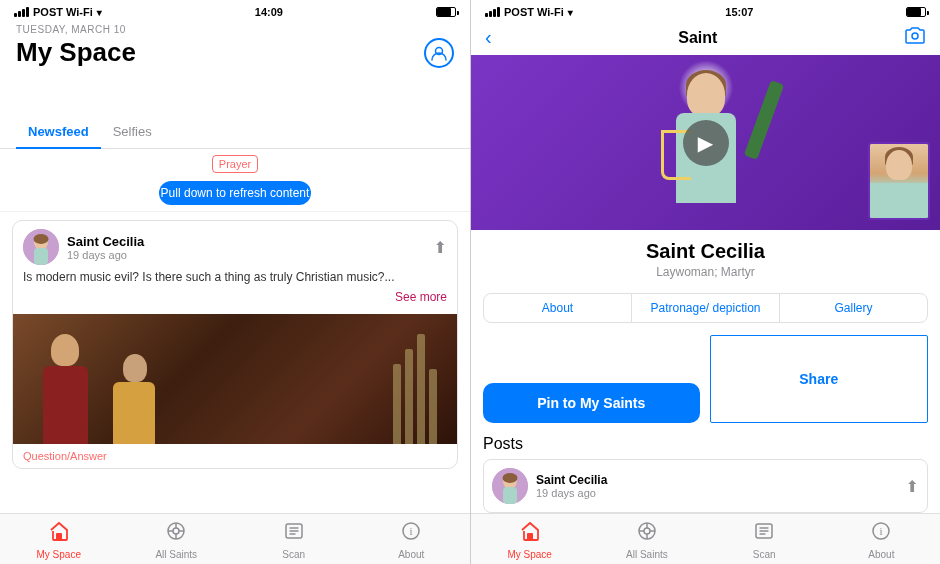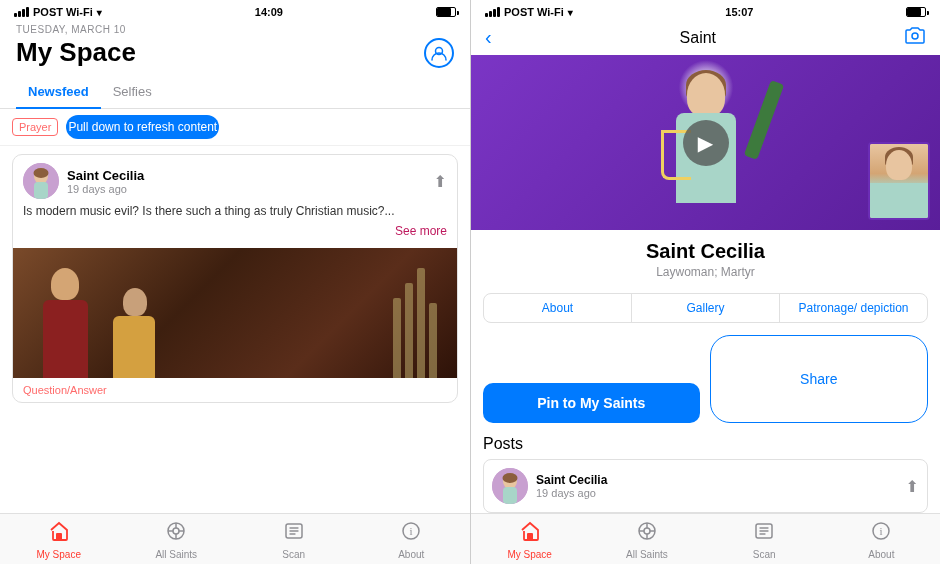--- a/index.html
+++ b/index.html
@@ -90,35 +90,37 @@
       border-bottom: 1px solid #e0e0e0;
       padding: 0 16px;
     }
     .tab {
       padding: 8px 12px;
       font-size: 13px;
       color: #8e8e93;
       cursor: pointer;
       border-bottom: 2px solid transparent;
       margin-bottom: -1px;
+      margin-top: 40px;
     }
     .tab.active {
       color: #007aff;
       border-bottom: 2px solid #007aff;
       font-weight: 600;
     }
 
     
     .pull-refresh-bar {
       display: flex;
       align-items: center;
       gap: 8px;
       padding: 6px 12px;
       background: #fff;
       border-bottom: 1px solid #f0f0f0;
+      flex-direction: column;
     }
     .prayer-tag {
       font-size: 11px;
       color: #ff6b6b;
       border: 1px solid #ff6b6b;
       padding: 2px 6px;
       border-radius: 4px;
     }
     .pull-badge {
       background: #007aff;
@@ -200,21 +202,21 @@
 
     
     .phone2-header {
       display: flex;
       align-items: center;
       justify-content: space-between;
       padding: 4px 14px 6px;
       background: #fff;
     }
     .back-arrow { color: #007aff; font-size: 20px; cursor: pointer; }
-    .page-title { font-size: 16px; font-weight: 400; color: #000; }
+    .page-title { font-size: 16px; font-weight: 700; color: #000; }
     .camera-icon { color: #007aff; font-size: 18px; cursor: pointer; }
 
     
     .hero-image {
       width: 100%;
       height: 175px;
       background: #6b2db5;
       position: relative;
       overflow: hidden;
     }
@@ -382,24 +384,24 @@
       font-size: 14px;
       font-weight: 600;
       cursor: pointer;
       margin-top: 48px;
     }
     .btn-share {
       flex: 1;
       background: #fff;
       color: #007aff;
       border: 1.5px solid #007aff;
-      border-radius: 20px;
+      border-radius: 2px;
       padding: 12px;
       font-size: 14px;
-      font-weight: 400;
+      font-weight: 700;
       cursor: pointer;
     }
 
     
     .posts-section {
       padding: 4px 12px 0;
     }
     .posts-title {
       font-size: 16px;
       font-weight: 400;
@@ -609,22 +611,22 @@
     </div>
   </div>
 
   <div class="saint-info">
     <div class="saint-name">Saint Cecilia</div>
     <div class="saint-subtitle">Laywoman; Martyr</div>
   </div>
 
   <div class="detail-tabs">
     <div class="detail-tab">About</div>
+    <div class="detail-tab">Patronage/ depiction</div>
     <div class="detail-tab">Gallery</div>
-    <div class="detail-tab">Patronage/ depiction</div>
   </div>
 
   <div class="action-buttons">
     <button class="btn-pin">Pin to My Saints</button>
     <button class="btn-share">Share</button>
   </div>
 
   <div class="posts-section">
     <div class="posts-title">Posts</div>
     <div class="post-item">

